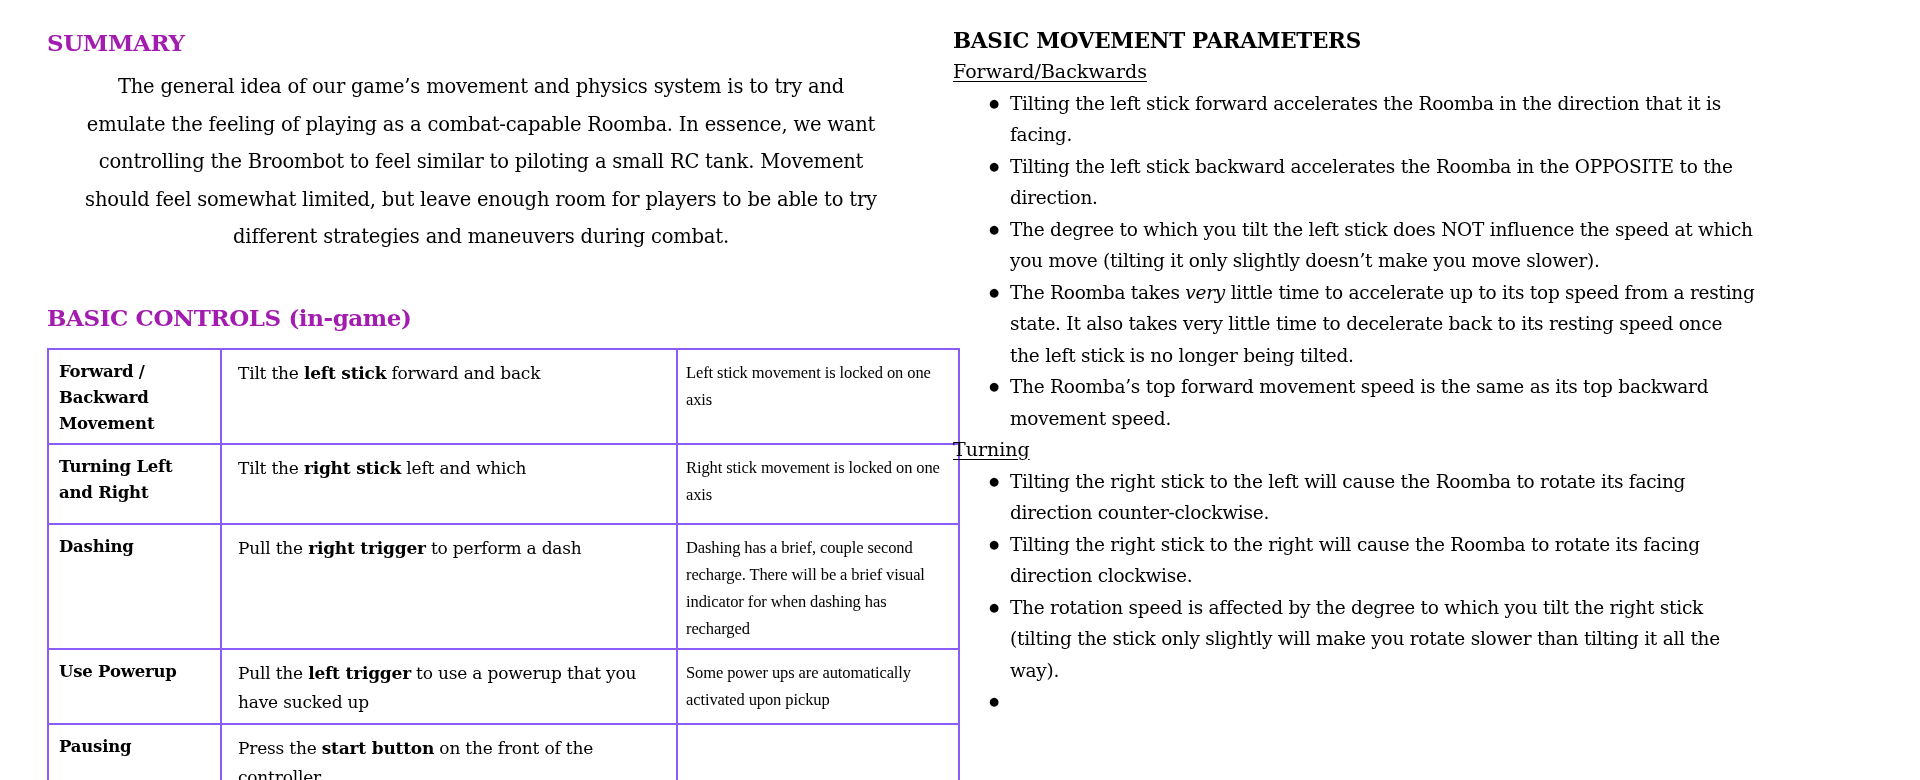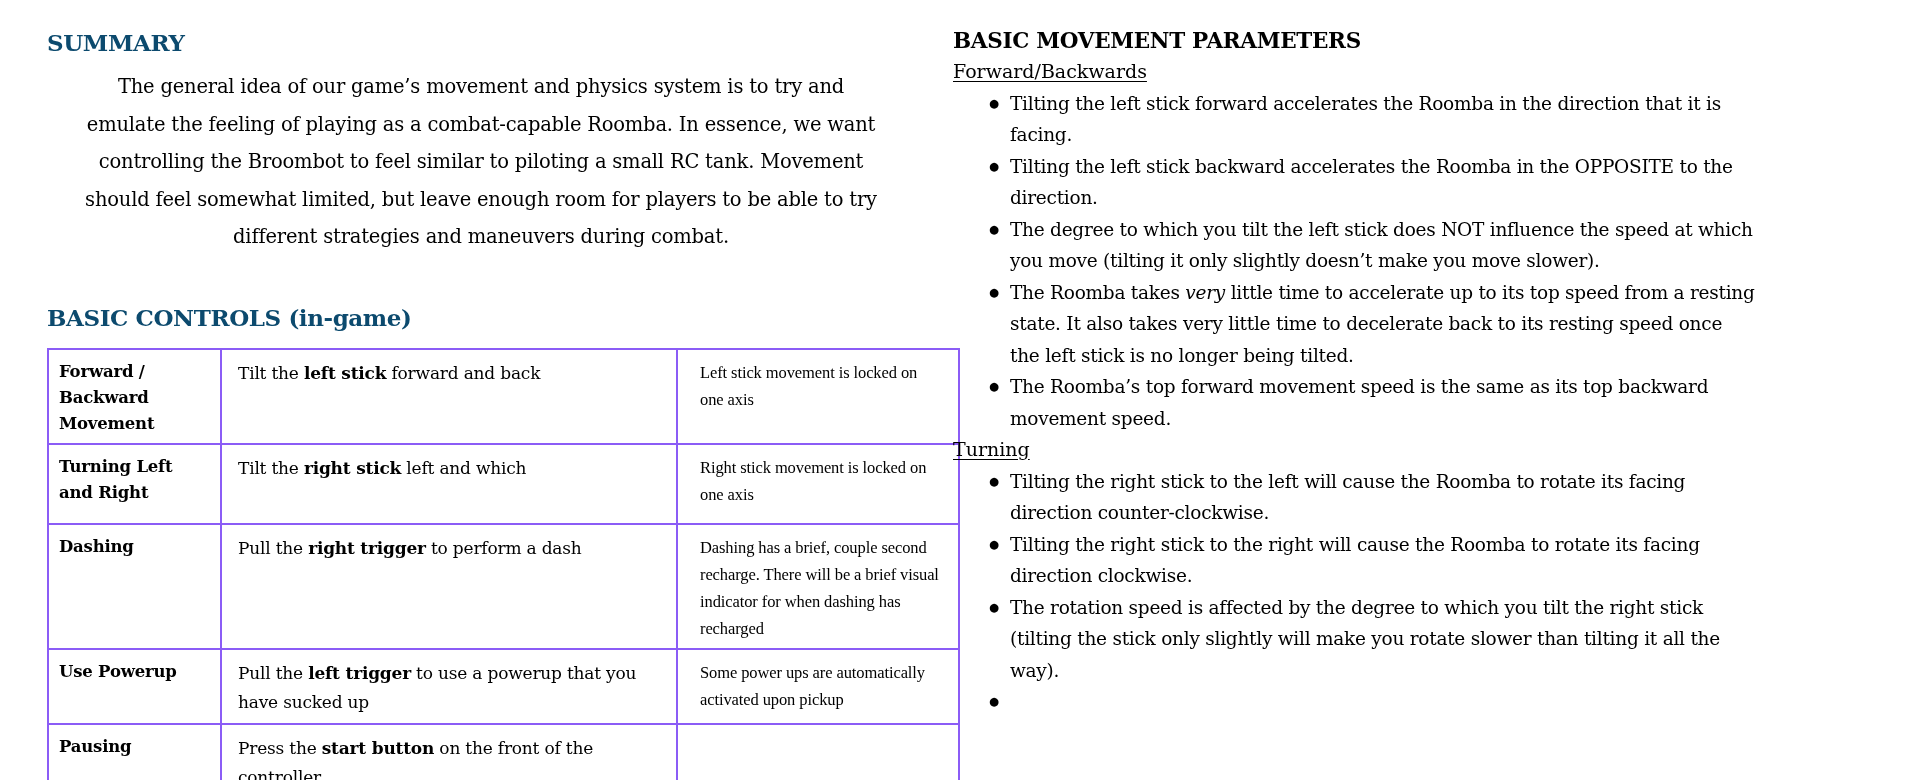--- a/index.html
+++ b/index.html
@@ -9,42 +9,42 @@
     color: #000000;
     font-family: "DejaVu Serif", "Liberation Serif", serif;
     overflow: hidden;
   }
   .page { position: relative; width: 1920px; height: 780px; background: #ffffff; }
 
   
   .left-col { position: absolute; left: 47px; top: 28px; width: 930px; }
   h1.doc-h1 {
     font-size: 23px; font-weight: 800; letter-spacing: -0.4px;
-    line-height: 30px; color: #0c4a6e;
+    line-height: 30px; color: #a21caf;
   }
   .summary-text {
     margin: 10px 0 12px 34px; width: 800px;
     font-size: 19.5px; line-height: 37.5px; letter-spacing: -0.2px; text-align: center;
   }
   h1.controls-h1 { margin-top: 47px; }
 
   table.controls-table {
     margin-top: 15px; width: 911px;
     border-collapse: collapse; table-layout: fixed;
   }
   .controls-table td {
     border: 2px solid #8b5cf6; vertical-align: top;
     padding: 9px 14px 6px 10px;
   }
   .controls-table col.c1 { width: 173px; }
   .controls-table col.c2 { width: 456px; }
   .controls-table col.c3 { width: 282px; }
   td.action-cell { font-weight: 700; font-size: 16.5px; line-height: 26px; letter-spacing: -0.2px; }
   td.input-cell  { font-size: 17px;  line-height: 29px; padding-left: 16px; letter-spacing: -0.2px; margin-left: 31px; }
-  td.notes-cell  { font-size: 16.5px; line-height: 27px; padding-left: 22px; letter-spacing: -0.1px;
+  td.notes-cell  { font-size: 16.5px; line-height: 27px; padding-left: 8px; letter-spacing: -0.1px;
                    font-family: "Liberation Serif", "DejaVu Serif", serif; }
   tr.row-1 { height: 88px; }
   tr.row-2 { height: 80px; }
   tr.row-3 { height: 118px; }
   tr.row-4 { height: 71px; }
   tr.row-5 { height: 48px; }
   .bold-key { font-weight: 700; }
 
   
   .right-col { position: absolute; left: 953px; top: 25px; width: 850px; }

